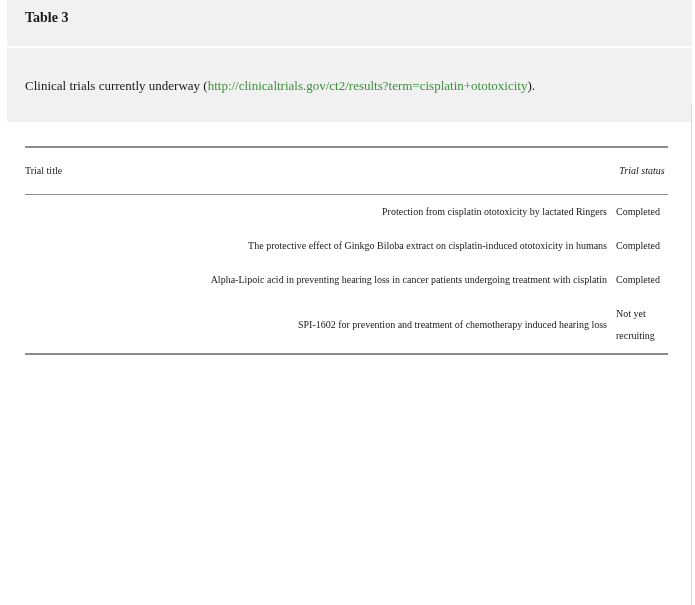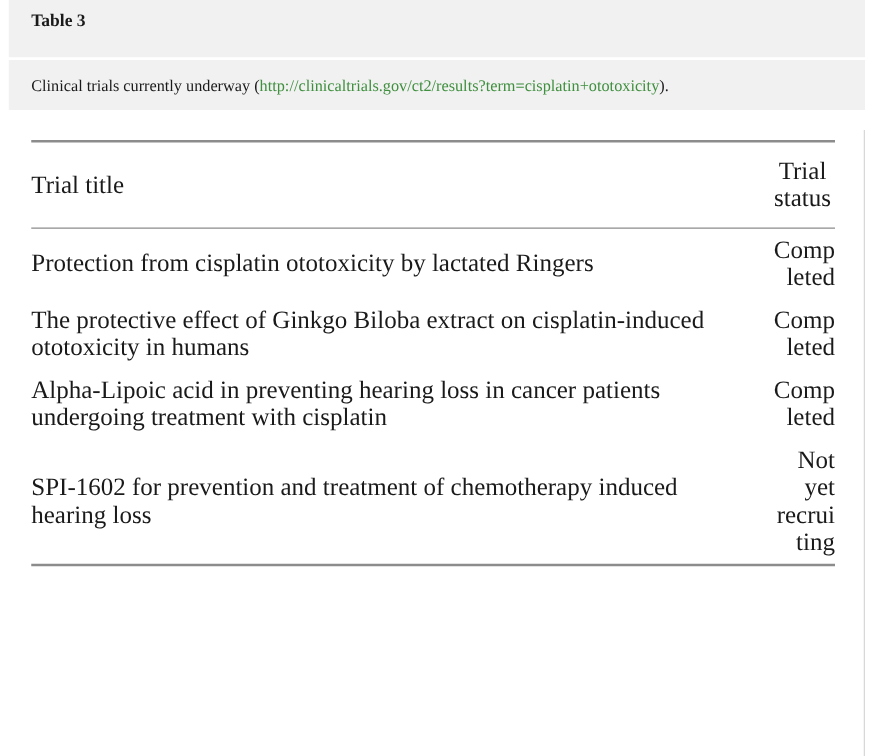--- a/index.html
+++ b/index.html
@@ -24,60 +24,60 @@
     background: var(--panel-gray, #f1f1f1);
     padding: 8px 0 0 18px;
   }
   .title-bar .label {
     font-size: 14px;
     line-height: 17px;
     font-weight: bold;
   }
   .gap { height: 2px; background: #ffffff; }
   .caption-bar {
-    height: 40px;
+    height: 74px;
     background: var(--panel-gray, #f1f1f1);
     display: flex;
     align-items: center;
     padding-left: 18px;
     font-size: 13px;
     line-height: 17px;
   }
   .caption-bar a {
     color: var(--link-green, #3f8f3f);
     text-decoration: none;
     cursor: pointer;
   }
   table.trials {
     margin: 24px 0 0 18px;
     width: 643px;
     table-layout: fixed;
     border-collapse: collapse;
     border-top: 2px solid var(--rule-gray, #8c8c8c);
     border-bottom: 2px solid var(--rule-gray, #8c8c8c);
-    font-size: 20px;
+    font-size: 10px;
     line-height: 22px;
   }
   table.trials col.c-title  { width: 591px; }
   table.trials col.c-status { width: 52px; }
   table.trials thead tr { border-bottom: 1px solid var(--rule-gray, #8c8c8c); }
   table.trials th {
     font-weight: normal;
     vertical-align: middle;
     padding: 12px 0;
   }
   table.trials th.h-title { text-align: left; padding-right: 9px; }
-  table.trials th.h-status { text-align: center; overflow-wrap: break-word; word-wrap: break-word; }
+  table.trials th.h-status { text-align: center; overflow-wrap: break-word; word-wrap: break-word; font-style: italic; }
   table.trials td {
     vertical-align: middle;
     padding: 6px 0;
   }
-  table.trials td.title { text-align: left; padding-right: 9px; }
+  table.trials td.title { text-align: right; padding-right: 9px; }
   table.trials td.status {
-    text-align: right;
+    text-align: left;
     overflow-wrap: break-word;
     word-wrap: break-word;
   }
   .edge-line {
     position: absolute;
     left: 691px;
     top: 104px;
     width: 1px;
     height: 501px;
     background: var(--edge-line, #d8d8d8);

